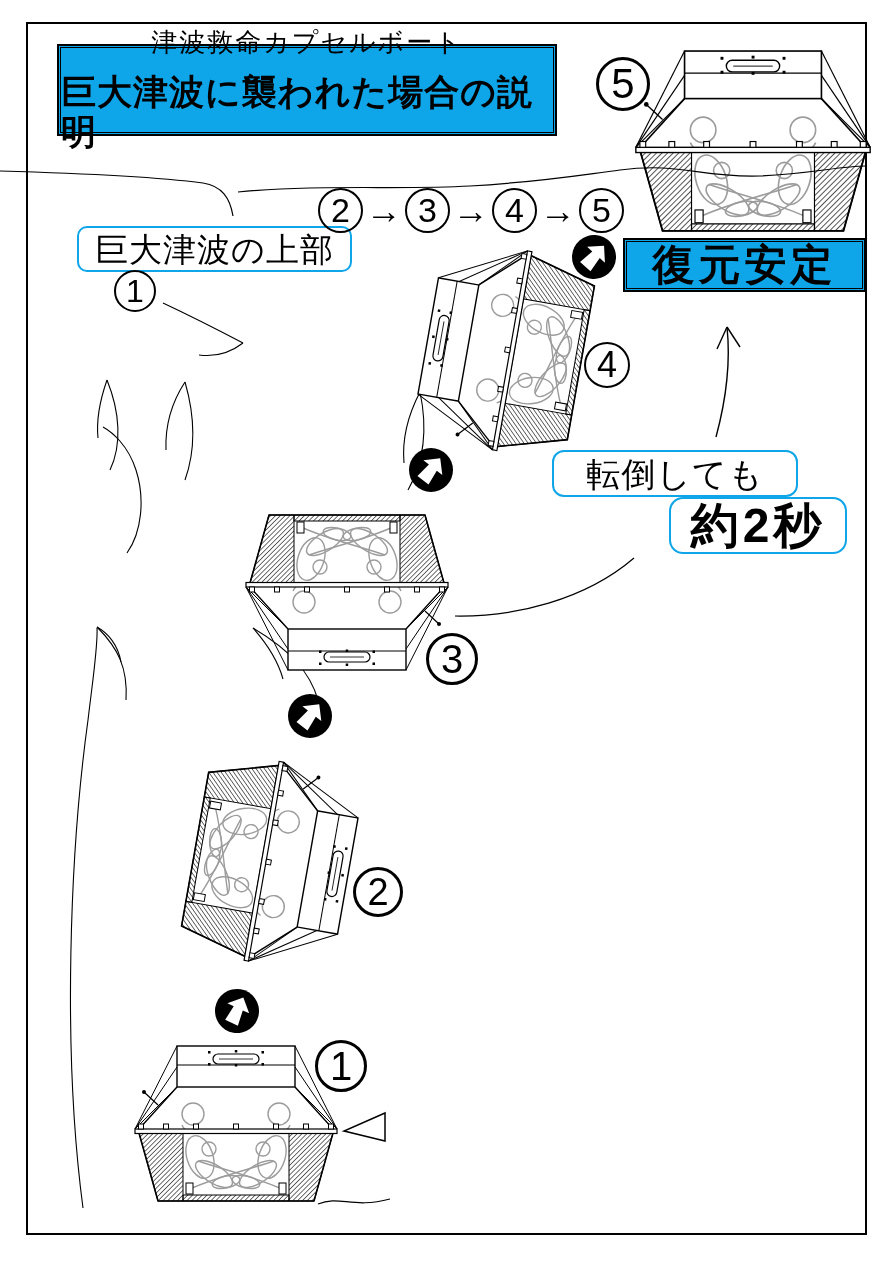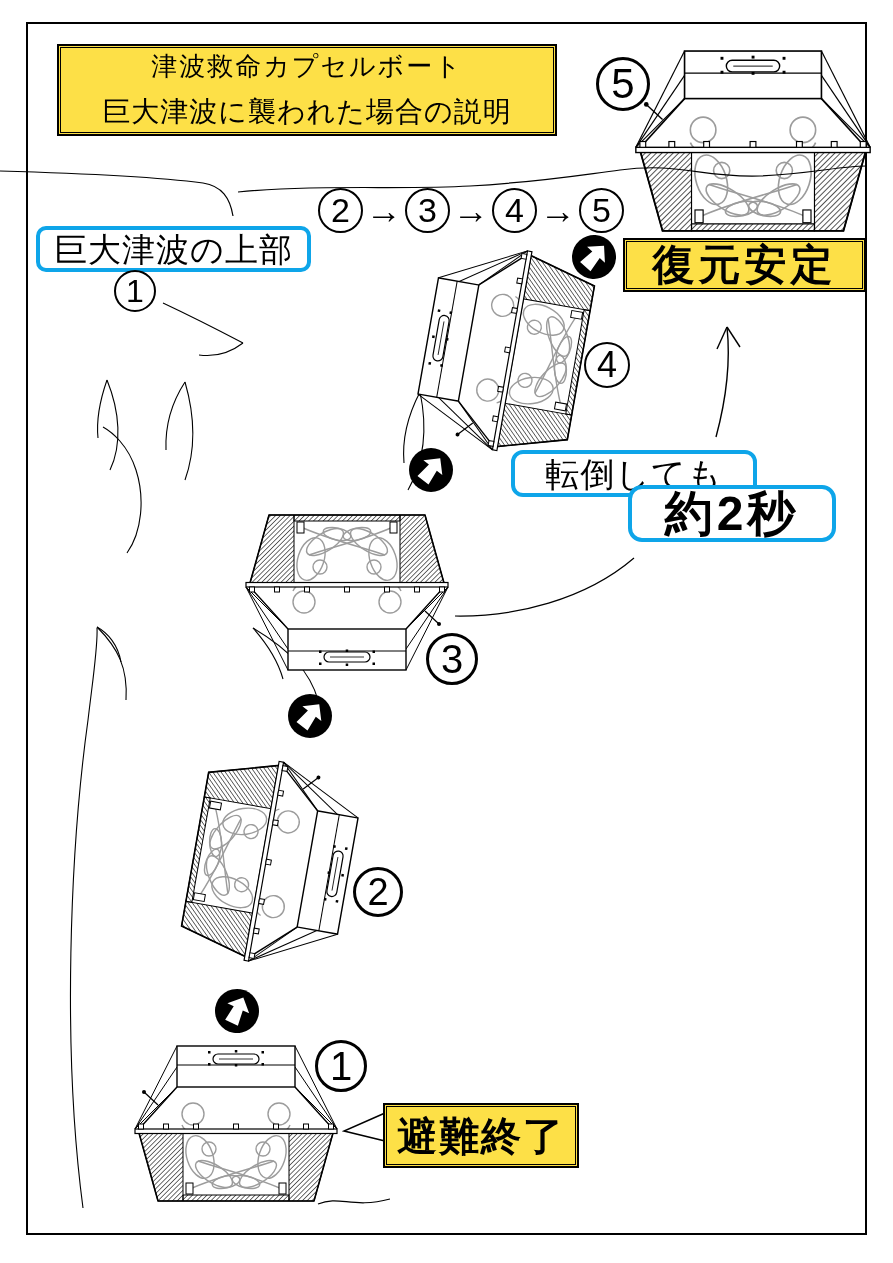--- a/index.html
+++ b/index.html
@@ -7,51 +7,51 @@
        font-family:"Liberation Sans",sans-serif;color:#000;}
   .stage{position:absolute;left:0;top:0;width:893px;height:1263px;}
   svg.draw{position:absolute;left:0;top:0;}
 
   
   .circle-num{position:absolute;border-radius:50%;border:3px solid #000;
       display:flex;align-items:center;justify-content:center;box-sizing:border-box;
       background:transparent;font-weight:400;line-height:1;}
 
   
-  .rbox{position:absolute;border:4px solid #0ea5e9;border-radius:12px;background:#fff;
+  .rbox{position:absolute;border:2px solid #0ea5e9;border-radius:12px;background:#fff;
       display:flex;align-items:center;justify-content:center;box-sizing:border-box;
-      line-height:1;}
+      line-height:1;margin-left:41px;}
 
   
-  .dbox{position:absolute;border:2px solid #000;background:#fde047;padding:1px;
+  .dbox{position:absolute;border:2px solid #000;background:#0ea5e9;padding:1px;
       box-sizing:border-box;}
   .dbox-inner{border:1.5px solid #000;width:100%;height:100%;box-sizing:border-box;
       display:flex;flex-direction:column;align-items:center;justify-content:center;
       line-height:1.15;}
 
   .title-box{left:57px;top:44px;width:500px;height:92px;}
   .title-line1{font-size:26px;letter-spacing:2px;}
-  .title-line2{font-size:28px;font-weight:normal;letter-spacing:1px;margin-top:14px;}
+  .title-line2{font-size:35px;font-weight:bold;letter-spacing:1px;margin-top:14px;}
 
   .wave-label{left:36px;top:226px;width:275px;height:46px;border-radius:10px;
       font-size:33px;letter-spacing:1px;}
 
   .seq-row{position:absolute;left:318px;top:187px;height:46px;display:flex;
       align-items:center;gap:2px;}
   .seq-circle{width:45px;height:45px;border:2.5px solid #000;border-radius:50%;
       display:flex;align-items:center;justify-content:center;font-size:34px;
       box-sizing:border-box;line-height:1;}
   .seq-arrow{font-size:36px;line-height:45px;padding:0 1px;}
 
   .box-restored{left:623px;top:238px;width:243px;height:54px;}
   .box-restored .dbox-inner{font-size:42px;font-weight:bold;letter-spacing:4px;}
 
   .box-capsize{left:511px;top:450px;width:246px;height:47px;font-size:34px;letter-spacing:1px;z-index:2;}
   .box-restore{left:716px;top:453px;width:142px;height:44px;font-size:34px;letter-spacing:1px;z-index:3;}
-  .box-seconds{left:628px;top:485px;width:208px;height:57px;border-radius:14px;
+  .box-seconds{left:628px;top:497px;width:178px;height:57px;border-radius:14px;
       font-size:48px;font-weight:bold;letter-spacing:4px;z-index:4;}
 
   .box-evac{left:383px;top:1103px;width:196px;height:65px;}
   .box-evac .dbox-inner{font-size:40px;font-weight:bold;letter-spacing:2px;}
 </style>
 </head>
 <body>
 
 <div class="stage">
 
@@ -209,17 +209,14 @@
   <div class="circle-num" style="left:353px;top:867px;width:50px;height:50px;font-size:38px;">2</div>
   <div class="circle-num" style="left:315px;top:1040px;width:52px;height:52px;font-size:40px;">1</div>
 
   <div class="dbox box-restored">
     <div class="dbox-inner">復元安定</div>
   </div>
 
   <div class="rbox box-capsize">転倒しても</div>
   <div class="rbox box-seconds">約2秒</div>
 
-  <div class="dbox box-evac">
-    <div class="dbox-inner">避難終了</div>
-  </div>
 
 </div>
 
 </body></html>

